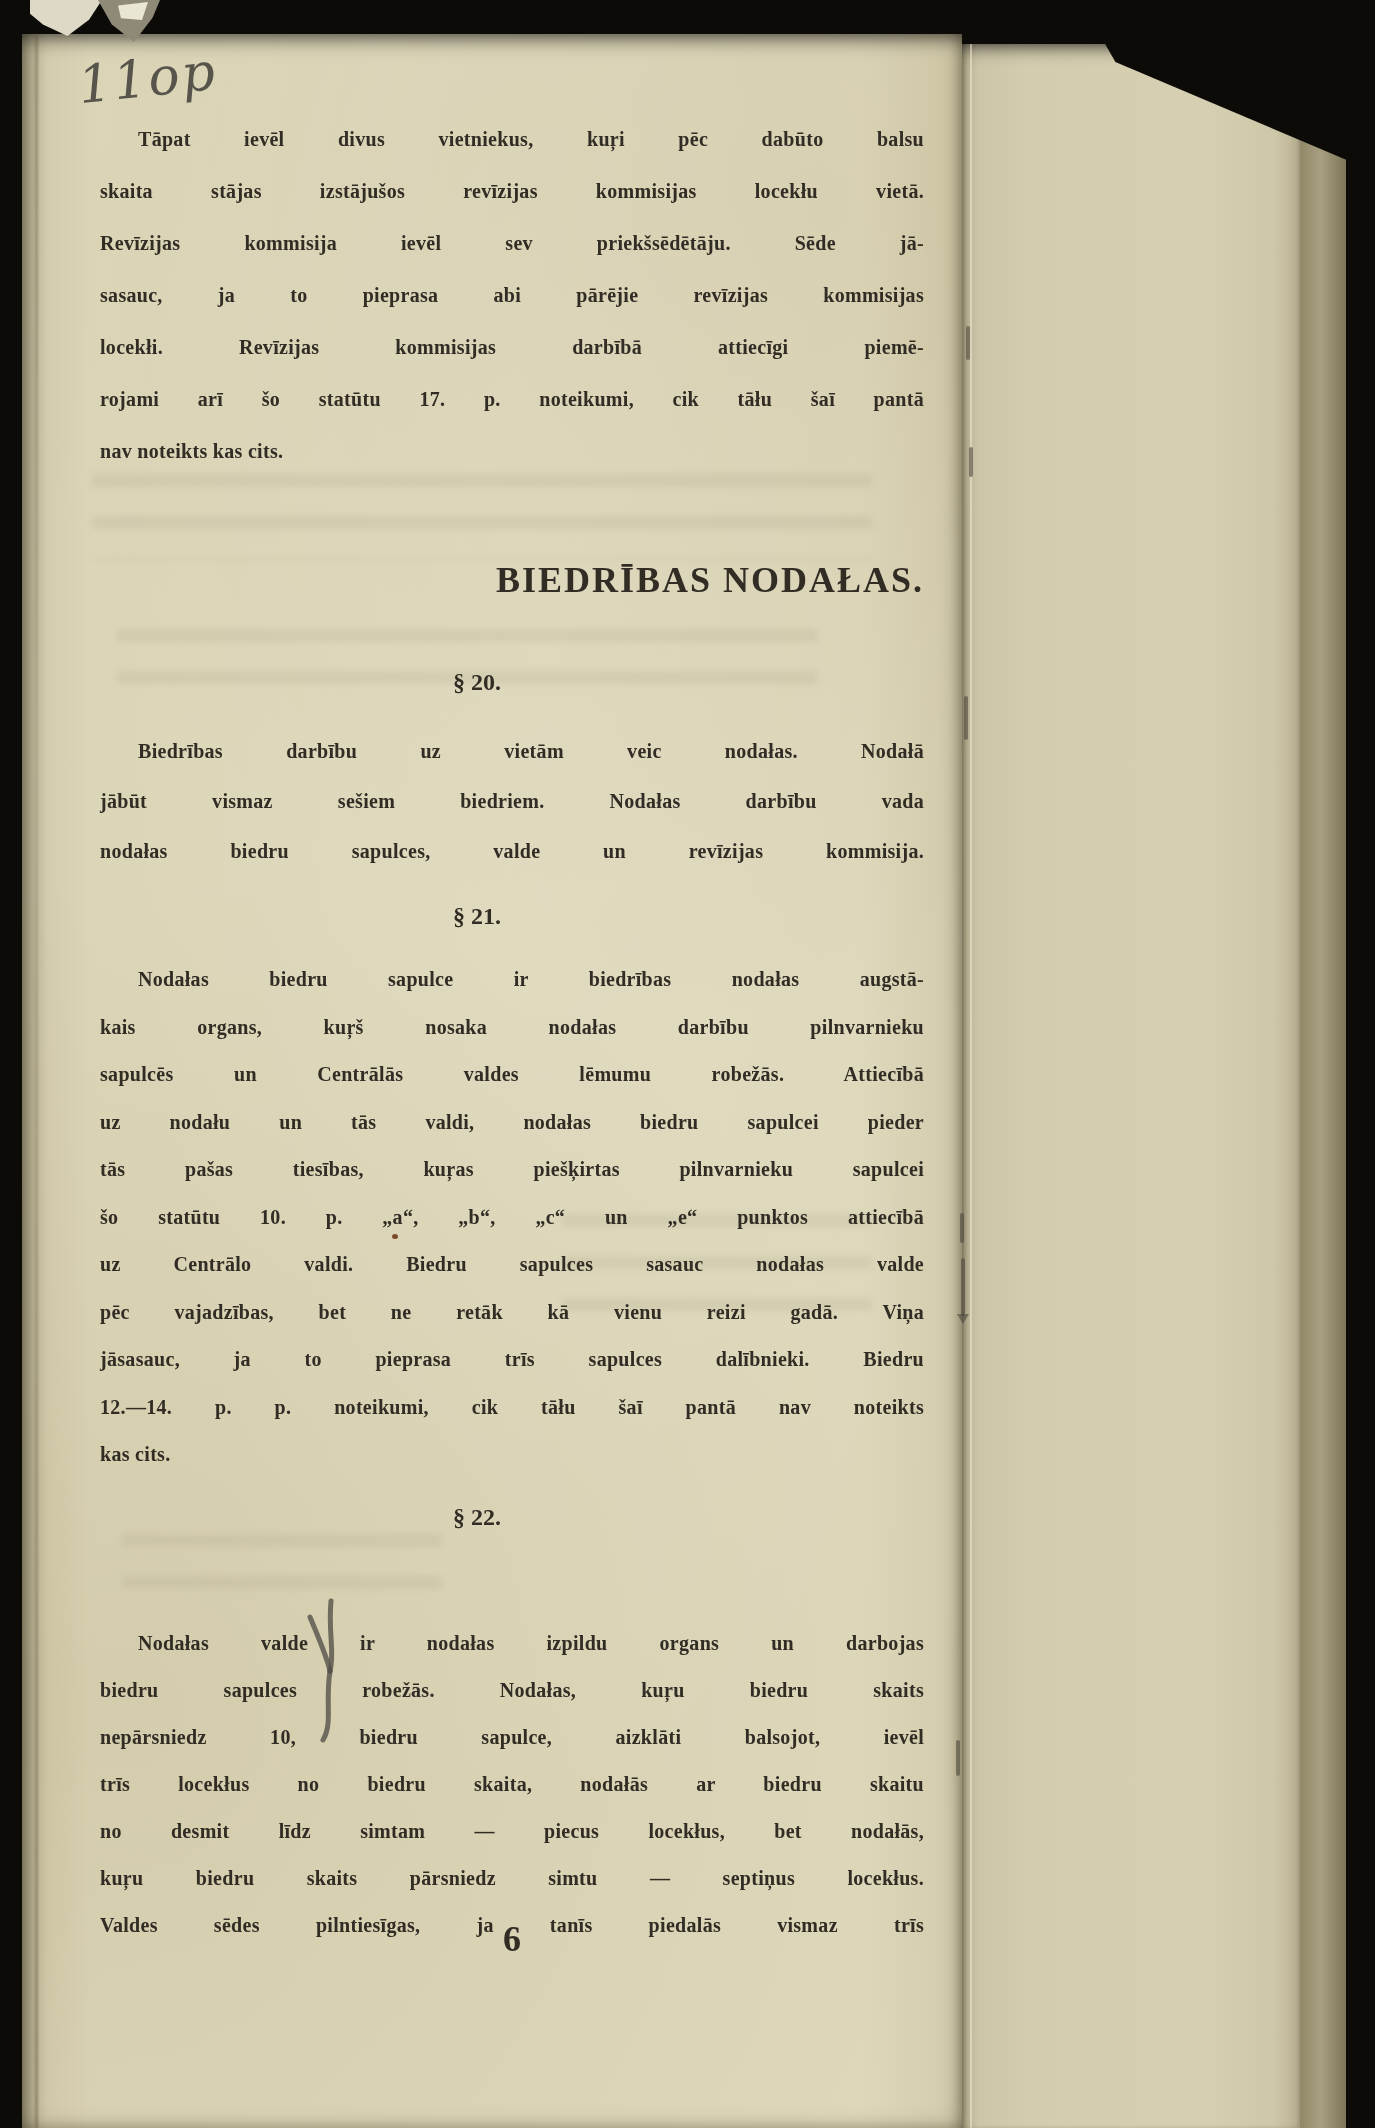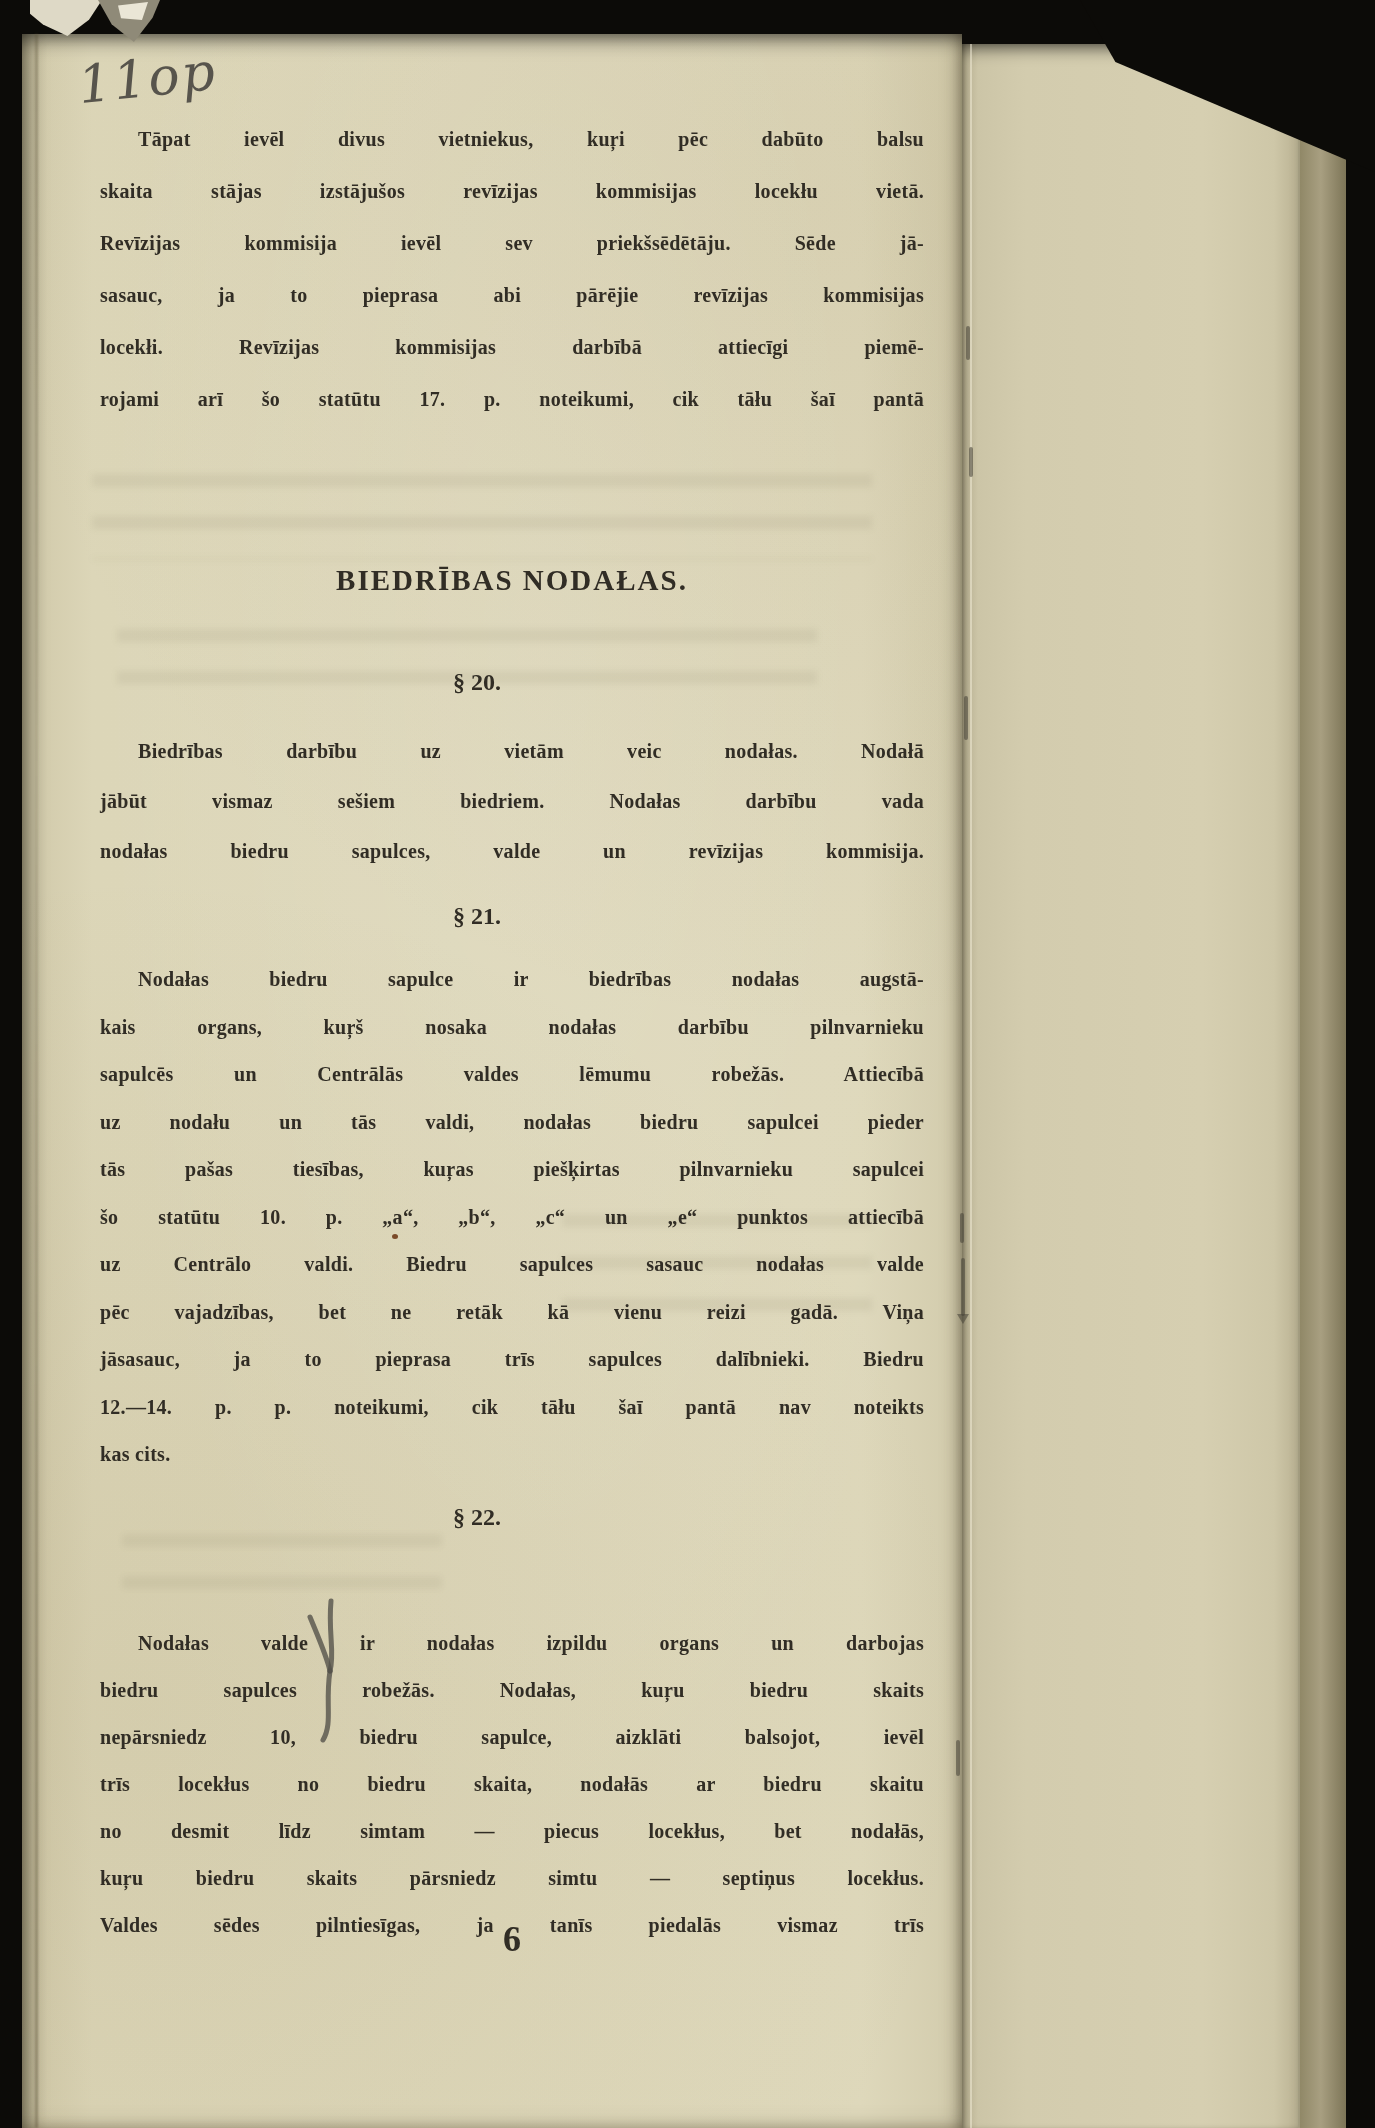--- a/index.html
+++ b/index.html
@@ -54,21 +54,21 @@
     clip-path:polygon(0 0,100% 0,88% 42%,58% 100%,22% 58%);}
   .tear3{position:absolute;left:118px;top:2px;width:30px;height:18px;background:#eae6d6;
     clip-path:polygon(0 20%,100% 0,80% 100%,10% 90%);}
   
   .textcol{position:absolute;left:78px;top:0;width:824px;color:#312d25;font-weight:700;z-index:2;}
   .block{position:absolute;left:0;width:824px;}
   .line{font-size:20px;text-align:justify;text-align-last:justify;letter-spacing:.3px;}
   .line.last{text-align-last:left;}
   .line.indent{text-indent:38px;}
   .intro{top:79px;}   .intro .line{line-height:52px;}
-  .heading{top:526px;text-align:center;font-size:29px;letter-spacing:2px;line-height:40px;font-family:Liberation Serif, serif;}
+  .heading{top:526px;text-align:right;font-size:36px;letter-spacing:2px;line-height:40px;font-family:Liberation Serif, serif;}
   .secnum{text-align:center;font-size:24px;line-height:40px;transform:translateX(-35px);}
   .s20num{top:628px;} .s20body{top:692px;} .s20body .line{line-height:50px;}
   .s21num{top:862px;} .s21body{top:922px;} .s21body .line{line-height:47.5px;}
   .s22num{top:1463px;} .s22body{top:1586px;} .s22body .line{line-height:47px;}
   .pageno{top:1884px;text-align:center;font-size:36px;line-height:42px;}
   
   .handwriting{
     position:absolute;left:56px;top:14px;z-index:3;
     font-family:"DejaVu Serif",serif;font-style:italic;font-weight:400;
     font-size:52px;color:#57544c;transform:rotate(-6deg);letter-spacing:2px;
@@ -110,20 +110,21 @@
 
   <div class="textcol">
 
     <div class="block intro">
       <div class="line indent">Tāpat ievēl divus vietniekus, kuŗi pēc dabūto balsu</div>
       <div class="line">skaita stājas izstājušos revīzijas kommisijas locekłu vietā.</div>
       <div class="line">Revīzijas kommisija ievēl sev priekšsēdētāju. Sēde jā-</div>
       <div class="line">sasauc, ja to pieprasa abi pārējie revīzijas kommisijas</div>
       <div class="line">locekłi. Revīzijas kommisijas darbībā attiecīgi piemē-</div>
       <div class="line">rojami arī šo statūtu 17. p. noteikumi, cik tāłu šaī pantā</div>
+      <div class="line last">nav noteikts kas cits.</div>
     </div>
 
     <div class="block heading">BIEDRĪBAS NODAŁAS.</div>
 
     <div class="block secnum s20num">§ 20.</div>
     <div class="block s20body">
       <div class="line indent">Biedrības darbību uz vietām veic nodałas. Nodałā</div>
       <div class="line">jābūt vismaz sešiem biedriem. Nodałas darbību vada</div>
       <div class="line">nodałas biedru sapulces, valde un revīzijas kommisija.</div>
     </div>

